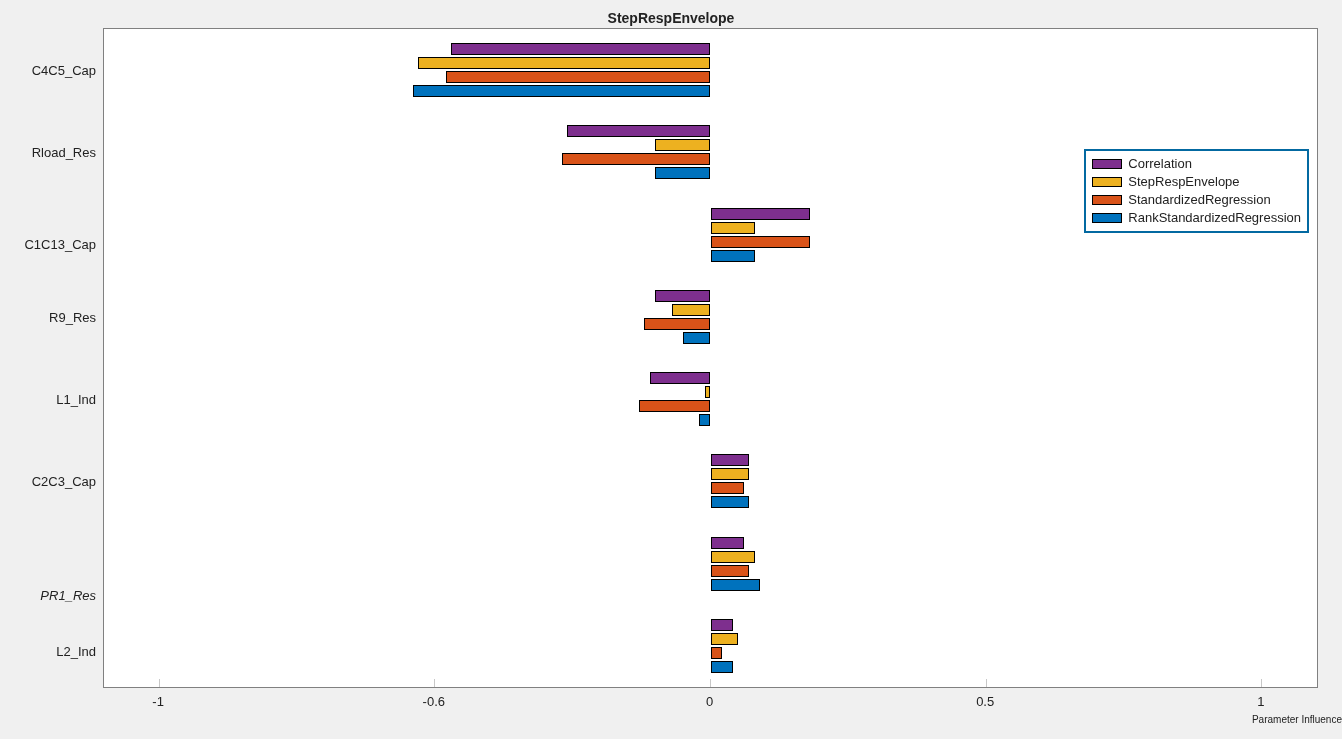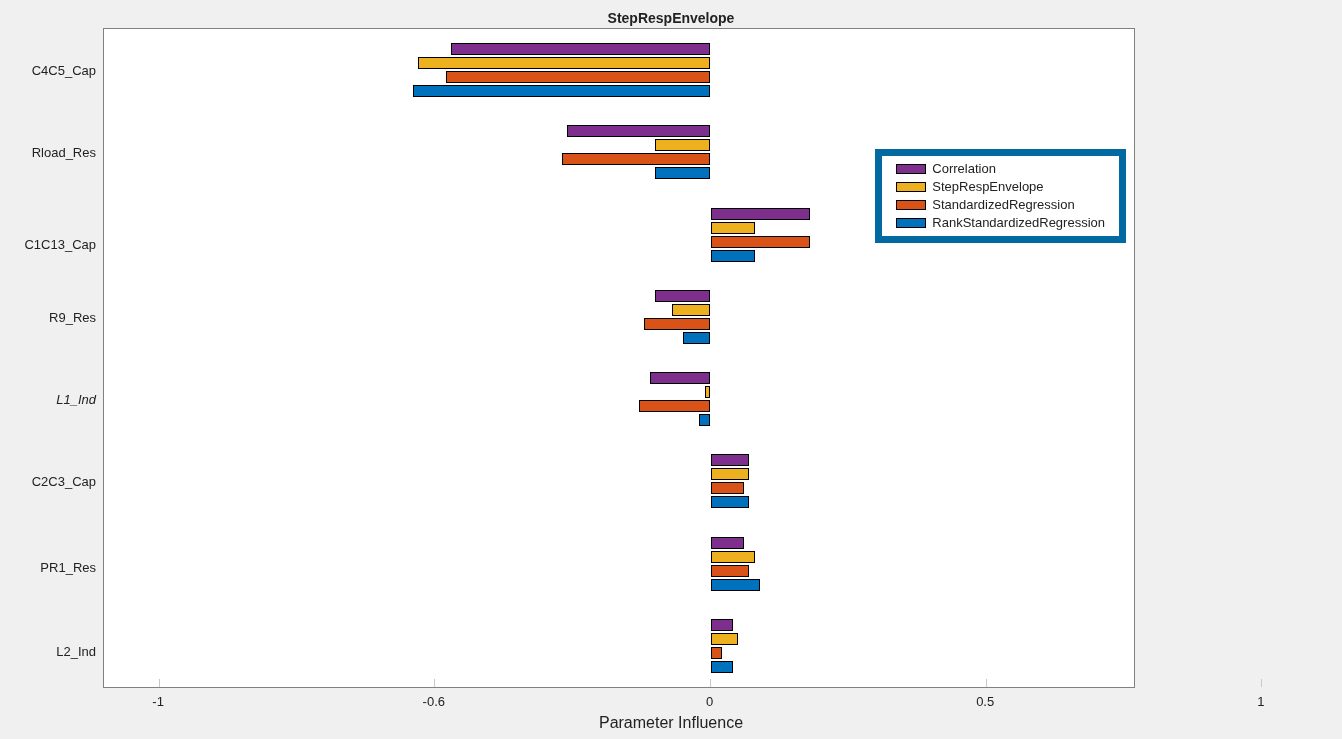--- a/index.html
+++ b/index.html
@@ -24,21 +24,21 @@
     left: 0;
     width: 100%;
     text-align: center;
     font-weight: bold;
     font-size: 14px;
   }
   .plot-area {
     position: absolute;
     left: 103px;
     top: 28px;
-    width: 1032px;
+    width: 1215px;
     height: 660px;
     background: #ffffff;
     border: 1px solid #808080;
     box-sizing: border-box;
   }
   .xtick-line {
     position: absolute;
     background: #c8c8c8;
     width: 1px;
     height: 8px;
@@ -60,38 +60,38 @@
   .xticklabel {
     position: absolute;
     transform: translateX(-50%);
     top: 0;
     font-size: 13px;
   }
   .xlabeltxt {
     position: absolute;
     top: 714px;
     width: 100%;
-    text-align: center;
-    font-size: 16px;
+    text-align: right;
+    font-size: 10px;
   }
   .ytick {
     position: absolute;
     right: 100%;
     margin-right: 8px;
     transform: translateY(-50%);
     white-space: nowrap;
     font-size: 13px;
   }
   .legend {
     position: absolute;
     right: 8px;
     top: 120px;
     background: #fff;
-    border: 7px solid #0369a1;
-    padding: 4px 14px;
+    border: 2px solid #0369a1;
+    padding: 4px 6px;
     font-size: 13px;
   }
   .legend-row {
     display: flex;
     align-items: center;
     gap: 6px;
     line-height: 18px;
   }
   .legend-swatch {
     width: 30px;
@@ -131,31 +131,31 @@
       <div class="ytick" style="top: 215px;">C1C13_Cap</div>
       <div class="bar c-purple" style="left: 606.5px; width: 99.2455px; top: 178.625px; height: 12px;"></div>
       <div class="bar c-yellow" style="left: 606.5px; width: 44.1091px; top: 192.625px; height: 12px;"></div>
       <div class="bar c-orange" style="left: 606.5px; width: 99.2455px; top: 206.625px; height: 12px;"></div>
       <div class="bar c-blue" style="left: 606.5px; width: 44.1091px; top: 220.625px; height: 12px;"></div>
       <div class="ytick" style="top: 287.875px; margin-left: 13px;">R9_Res</div>
       <div class="bar c-purple" style="left: 551.364px; width: 55.1364px; top: 260.875px; height: 12px;"></div>
       <div class="bar c-yellow" style="left: 567.905px; width: 38.5955px; top: 274.875px; height: 12px;"></div>
       <div class="bar c-orange" style="left: 540.336px; width: 66.1636px; top: 288.875px; height: 12px;"></div>
       <div class="bar c-blue" style="left: 578.932px; width: 27.5682px; top: 302.875px; height: 12px;"></div>
-      <div class="ytick" style="top: 370.125px; font-style: italic;">L1_Ind</div>
+      <div class="ytick" style="top: 370.125px;">L1_Ind</div>
       <div class="bar c-purple" style="left: 545.85px; width: 60.65px; top: 343.125px; height: 12px;"></div>
       <div class="bar c-yellow" style="left: 600.986px; width: 5.51364px; top: 357.125px; height: 12px;"></div>
       <div class="bar c-orange" style="left: 534.823px; width: 71.6773px; top: 371.125px; height: 12px;"></div>
       <div class="bar c-blue" style="left: 595.473px; width: 11.0273px; top: 385.125px; height: 12px;"></div>
       <div class="ytick" style="top: 452.375px;">C2C3_Cap</div>
       <div class="bar c-purple" style="left: 606.5px; width: 38.5955px; top: 425.375px; height: 12px;"></div>
       <div class="bar c-yellow" style="left: 606.5px; width: 38.5955px; top: 439.375px; height: 12px;"></div>
       <div class="bar c-orange" style="left: 606.5px; width: 33.0818px; top: 453.375px; height: 12px;"></div>
       <div class="bar c-blue" style="left: 606.5px; width: 38.5955px; top: 467.375px; height: 12px;"></div>
-      <div class="ytick" style="top: 538px;">PR1_Res</div>
+      <div class="ytick" style="top: 566px; font-style: italic;">PR1_Res</div>
       <div class="bar c-purple" style="left: 606.5px; width: 33.0818px; top: 507.625px; height: 12px;"></div>
       <div class="bar c-yellow" style="left: 606.5px; width: 44.1091px; top: 521.625px; height: 12px;"></div>
       <div class="bar c-orange" style="left: 606.5px; width: 38.5955px; top: 535.625px; height: 12px;"></div>
       <div class="bar c-blue" style="left: 606.5px; width: 49.6227px; top: 549.625px; height: 12px;"></div>
       <div class="ytick" style="top: 622px;">L2_Ind</div>
       <div class="bar c-purple" style="left: 606.5px; width: 22.0545px; top: 589.875px; height: 12px;"></div>
       <div class="bar c-yellow" style="left: 606.5px; width: 27.5682px; top: 603.875px; height: 12px;"></div>
       <div class="bar c-orange" style="left: 606.5px; width: 11.0273px; top: 617.875px; height: 12px;"></div>
       <div class="bar c-blue" style="left: 606.5px; width: 22.0545px; top: 631.875px; height: 12px;"></div>
       <div class="legend">

